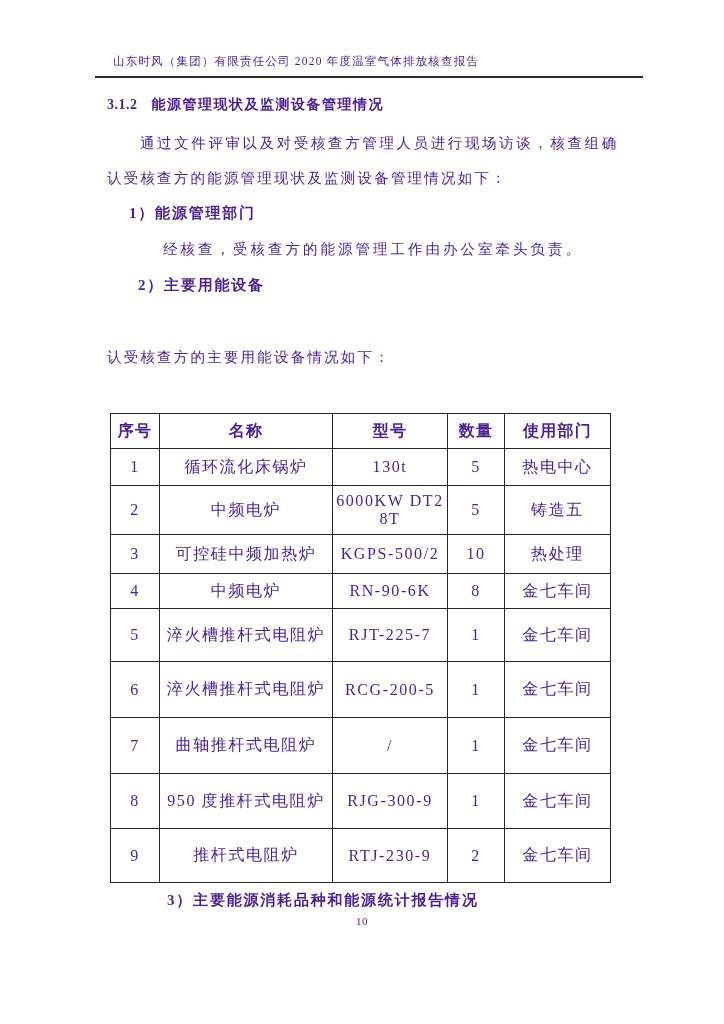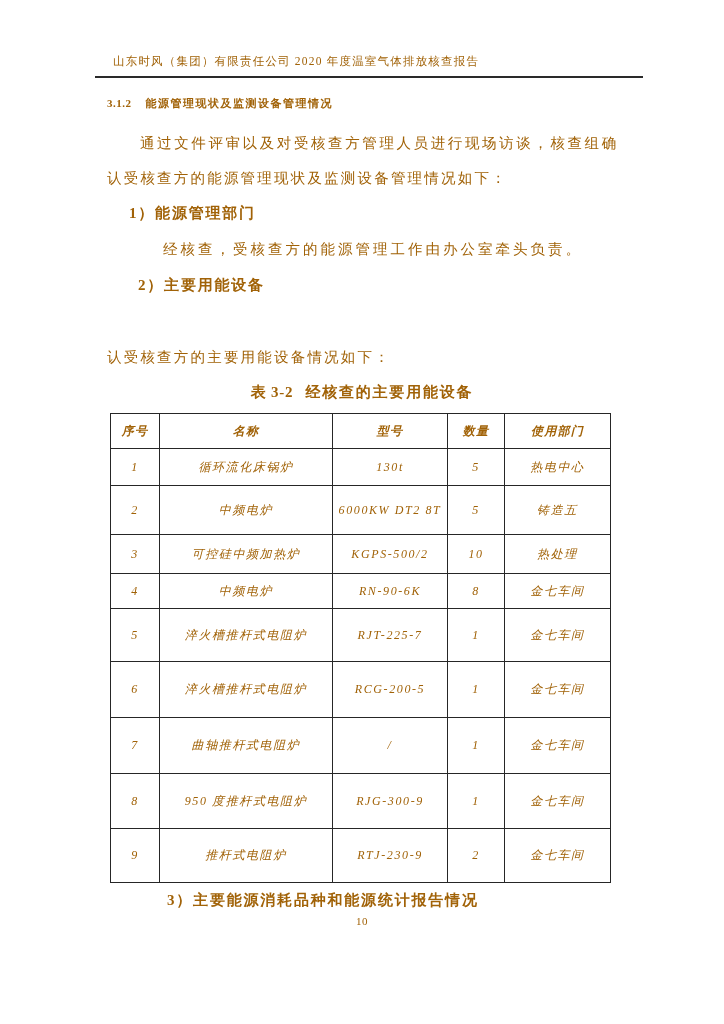--- a/index.html
+++ b/index.html
@@ -2,34 +2,34 @@
 <html><head>
 <meta charset="utf-8">
 <style>
   html,body{margin:0;padding:0;background:#e8e8e8;}
   .page{
     position:relative;
     width:724px;height:1024px;
     margin:0 auto;
     background:#ffffff;
     font-family:"Liberation Serif","DejaVu Serif",serif;
-    color:#a16207;
+    color:#4c1d95;
     overflow:hidden;
   }
   .hdr-text{
     position:absolute;left:113px;top:54px;
     font-size:11.5px;letter-spacing:1.2px;white-space:nowrap;
   }
   .hdr-rule{
     position:absolute;left:95px;top:76px;width:548px;height:2px;
     background:#2a2a2a;
   }
   .sec-heading{
     position:absolute;left:107px;top:96px;
-    font-size:11px;font-weight:bold;letter-spacing:1.5px;white-space:nowrap;
+    font-size:14px;font-weight:bold;letter-spacing:1.5px;white-space:nowrap;
   }
   .sec-heading .num{letter-spacing:0.5px;margin-right:14px;}
   .bodyline{
     position:absolute;font-size:14.5px;letter-spacing:2.6px;white-space:nowrap;
   }
   .l-intro1{left:140px;top:134px;}
   .l-intro2{left:107px;top:169px;letter-spacing:2.2px;}
   .subhead{
     position:absolute;font-size:15px;font-weight:bold;letter-spacing:1.8px;white-space:nowrap;
   }
@@ -39,22 +39,21 @@
   .l-sub2a{left:140px;top:312px;}
   .l-sub2b{left:107px;top:348px;letter-spacing:2.2px;}
   .tbl-caption{
     position:absolute;left:0;top:383px;width:724px;
     text-align:center;font-size:15px;font-weight:bold;letter-spacing:1.8px;
   }
   .tbl-caption .cap-label{letter-spacing:0.8px;margin-right:12px;}
   table.equip{
     position:absolute;left:110px;top:413px;
     width:500px;border-collapse:collapse;table-layout:fixed;
-    font-size:12px;
-    font-style:italic;
+    font-size:16px;
   }
   table.equip th,table.equip td{
     border:1.5px solid #262626;
     text-align:center;vertical-align:middle;
     padding:0 2px;letter-spacing:1.6px;
     overflow:hidden;
   }
   table.equip th{font-weight:bold;letter-spacing:1.2px;}
   table.equip thead tr{height:35px;}
   table.equip tbody tr:nth-child(1){height:37px;}
@@ -86,23 +85,20 @@
 
   <div class="bodyline l-intro2">认受核查方的能源管理现状及监测设备管理情况如下：</div>
   <div class="bodyline l-intro1">通过文件评审以及对受核查方管理人员进行现场访谈，核查组确</div>
 
   <div class="subhead l-sub1">1）能源管理部门</div>
   <div class="bodyline l-sub1body">经核查，受核查方的能源管理工作由办公室牵头负责。</div>
 
   <div class="subhead l-sub2">2）主要用能设备</div>
   <div class="bodyline l-sub2b">认受核查方的主要用能设备情况如下：</div>
 
-  <div class="tbl-caption">
-    <span class="cap-label">表 3-2</span><span>经核查的主要用能设备</span>
-  </div>
 
   <table class="equip">
     <colgroup>
       <col style="width:49px">
         <col style="width:173px">
         <col style="width:115px">
         <col style="width:57px">
         <col style="width:106px">
     </colgroup>
     <thead>

